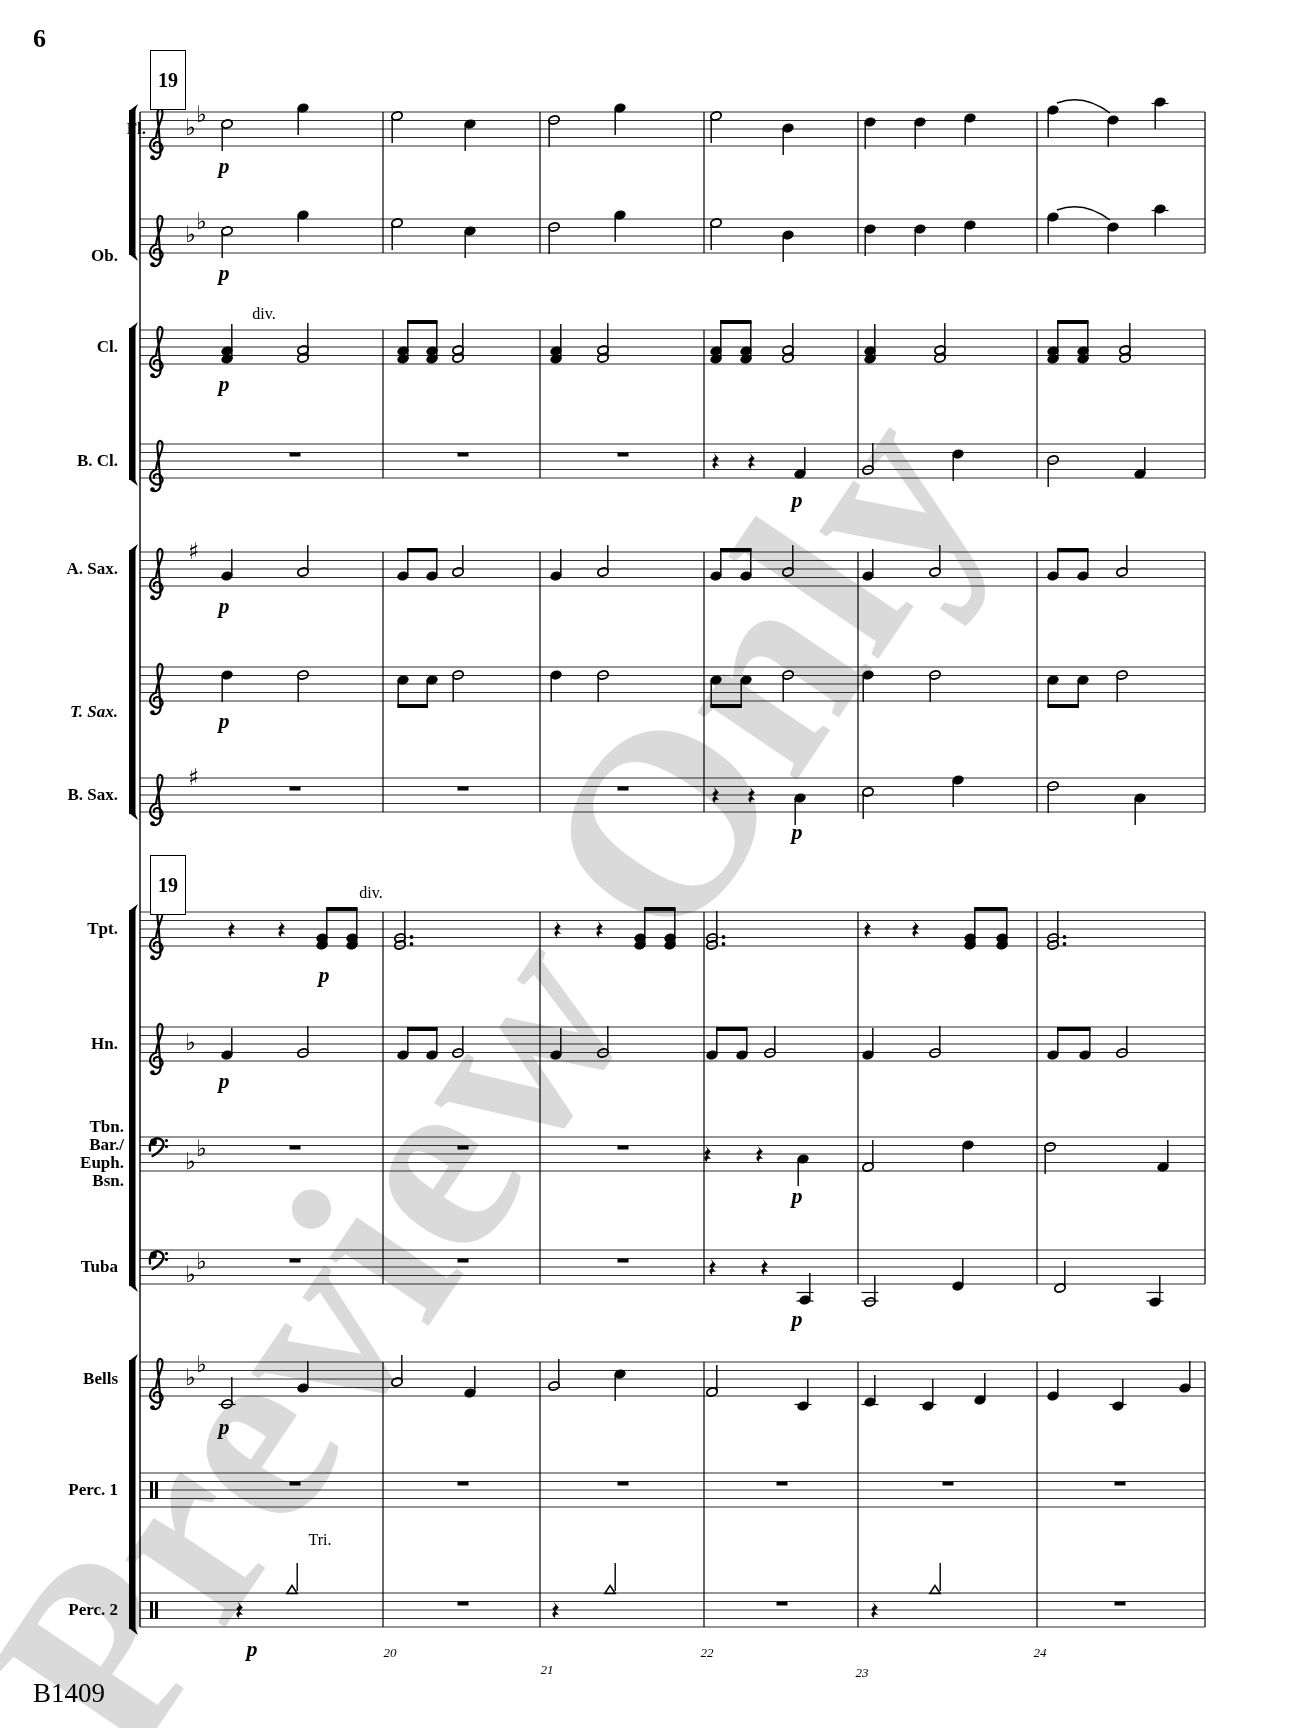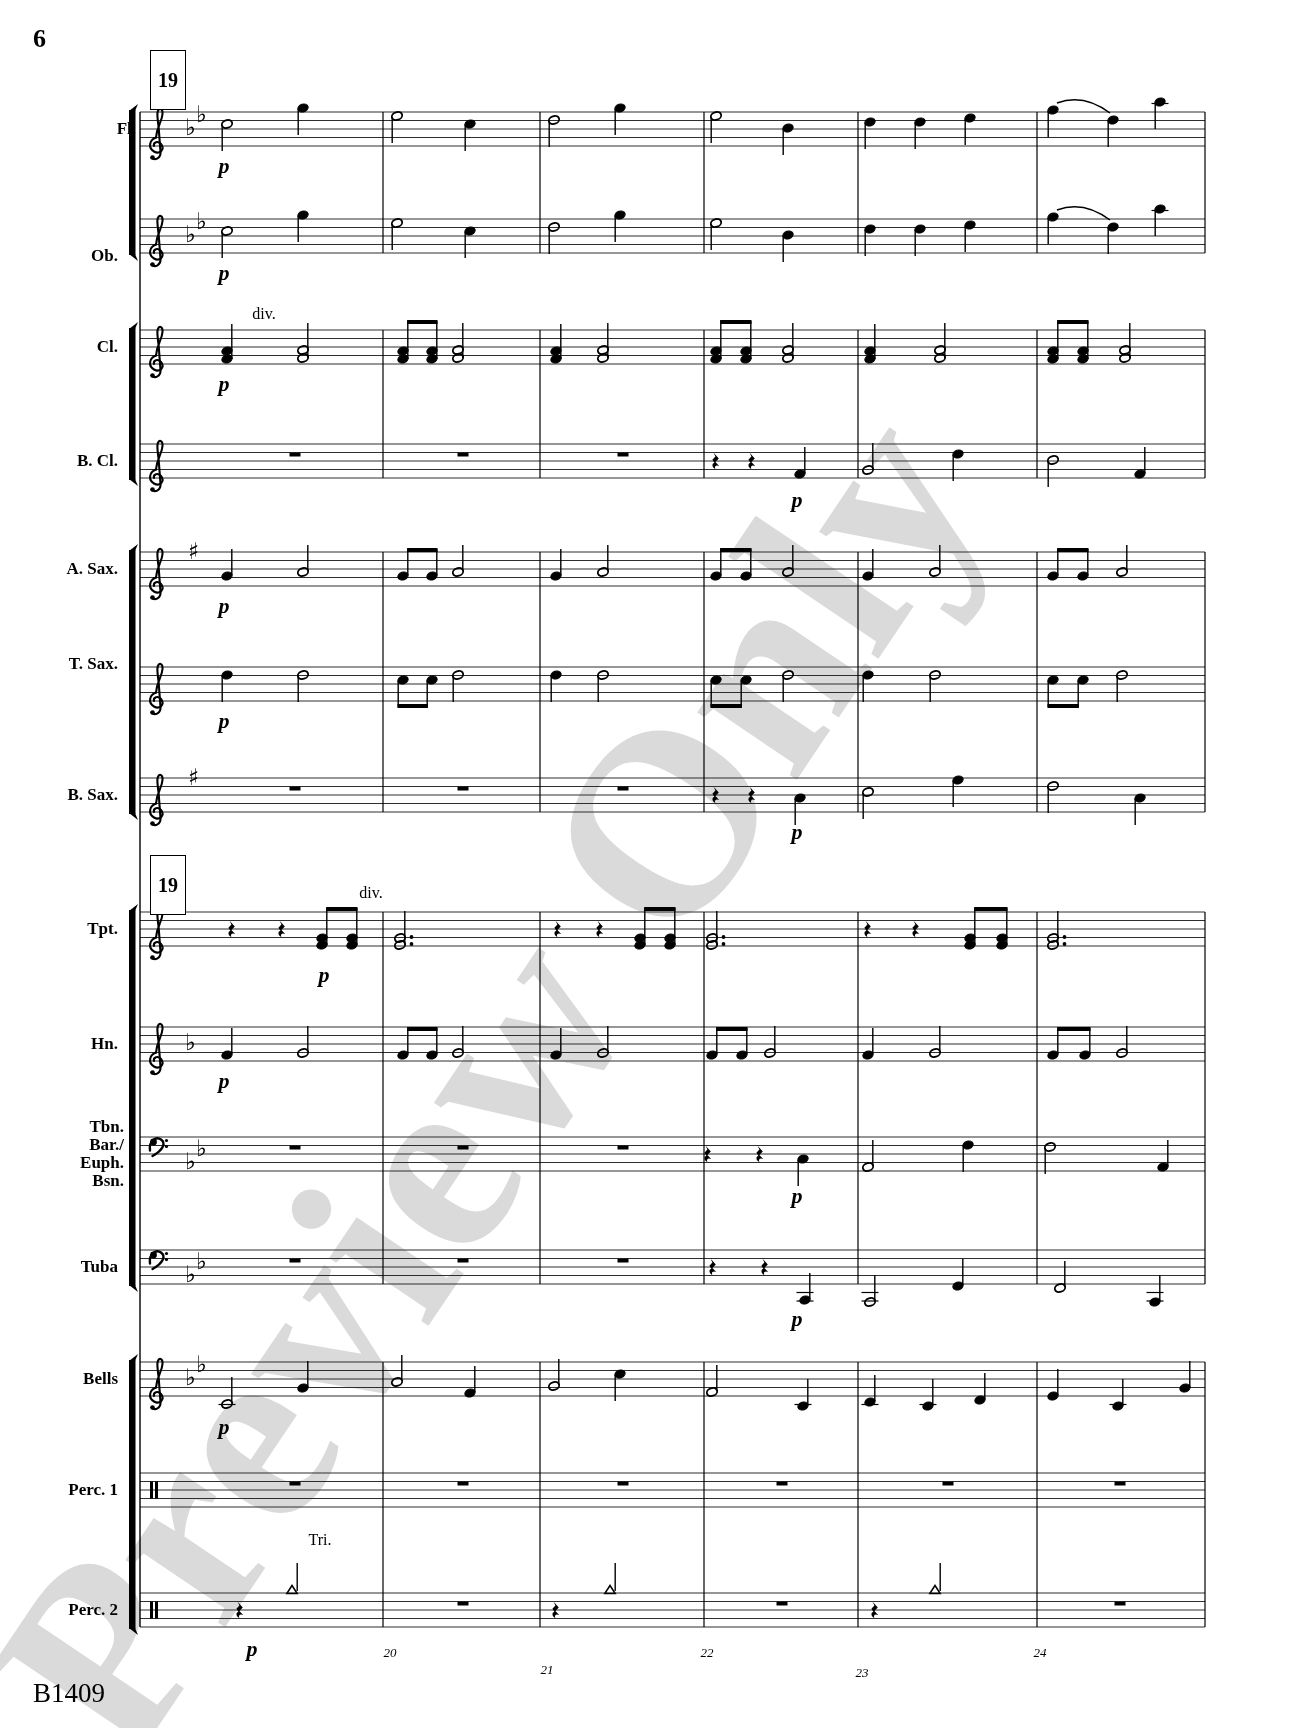--- a/index.html
+++ b/index.html
@@ -561,26 +561,26 @@
         <rect x="457.5" y="1601.7" width="11" height="3.8" fill="#000"></rect>
         <path d="M-2.4,-8.2 L2.8,-2.6 L-0.6,1 L3.2,5 C0.2,3.6 -2,5 -0.6,8.2 C-4.2,6.2 -4.4,2.6 -1.6,1.8 L-3.6,-1.2 L-0.6,-4.6 Z" transform="translate(556,1610)" fill="#000"></path>
         <polygon points="604.8,1593.5 615.2,1593.5 610,1585.5" fill="none" stroke="#000" stroke-width="1.5"></polygon>
         <line x1="615.2" y1="1591" x2="615.2" y2="1563" stroke="#000" stroke-width="1.4"></line>
         <rect x="776.5" y="1601.7" width="11" height="3.8" fill="#000"></rect>
         <path d="M-2.4,-8.2 L2.8,-2.6 L-0.6,1 L3.2,5 C0.2,3.6 -2,5 -0.6,8.2 C-4.2,6.2 -4.4,2.6 -1.6,1.8 L-3.6,-1.2 L-0.6,-4.6 Z" transform="translate(875,1610)" fill="#000"></path>
         <polygon points="929.8,1593.5 940.2,1593.5 935,1585.5" fill="none" stroke="#000" stroke-width="1.5"></polygon>
         <line x1="940.2" y1="1591" x2="940.2" y2="1563" stroke="#000" stroke-width="1.4"></line>
         <rect x="1114.5" y="1601.7" width="11" height="3.8" fill="#000"></rect>
       </svg>
-      <div class="inst" style="left: 6px; top: 129px; padding-left: 12px;">Fl.</div>
+      <div class="inst" style="left: 16px; top: 129px; padding-left: 12px;">Fl.</div>
       <div class="inst" style="left: 0px; top: 236px; margin-top: 20px;">Ob.</div>
       <div class="inst" style="left: 0px; top: 347px;">Cl.</div>
       <div class="inst" style="left: 0px; top: 461px;">B. Cl.</div>
       <div class="inst" style="left: 0px; top: 569px;">A. Sax.</div>
-      <div class="inst" style="left: 0px; top: 664px;">T. Sax.</div>
+      <div class="inst" style="left: 0px; top: 712px; font-style: italic;">T. Sax.</div>
       <div class="inst" style="left: 0px; top: 795px;">B. Sax.</div>
       <div class="inst" style="left: 0px; top: 929px;">Tpt.</div>
       <div class="inst" style="left: 0px; top: 1044px;">Hn.</div>
       <div class="inst" style="left: 6px; top: 1154px;">Tbn.
 Bar./
 Euph.
 Bsn.</div>
       <div class="inst" style="left: 0px; top: 1267px;">Tuba</div>
       <div class="inst" style="left: 0px; top: 1379px;">Bells</div>
       <div class="inst" style="left: 0px; top: 1490px;">Perc. 1</div>

